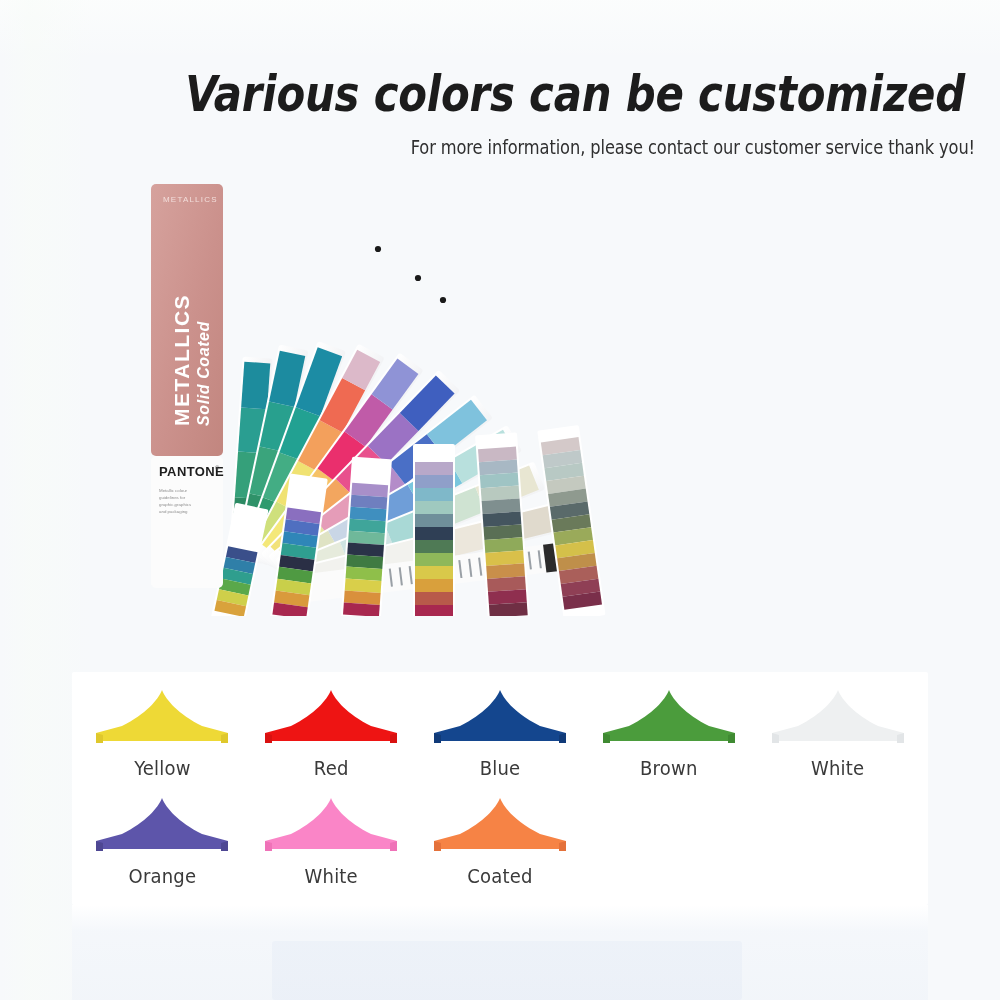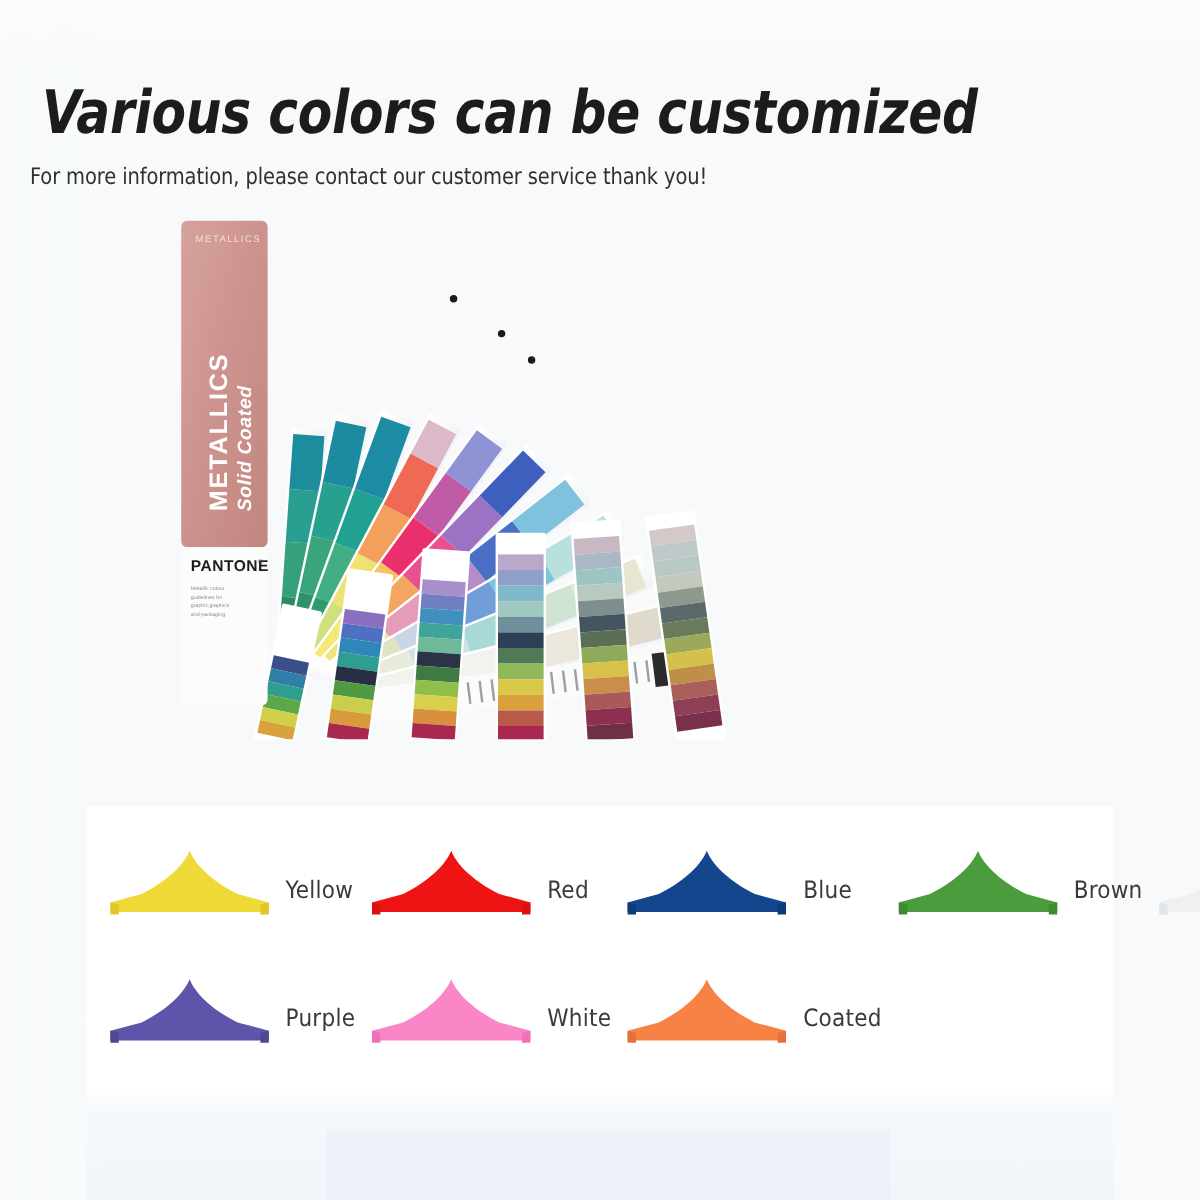--- a/index.html
+++ b/index.html
@@ -25,21 +25,21 @@
       linear-gradient(90deg, rgba(250,252,250,0) 0%, rgba(248,252,248,0.55) 3%, rgba(252,253,252,0) 9%),
       linear-gradient(180deg, rgba(253,254,253,0.7) 0%, rgba(255,255,255,0) 6%);
   }
 
   
   .header {
     position: absolute;
     top: 66px;
     left: 0;
     width: 1000px;
-    text-align: left;
+    text-align: right;
   }
 
   .headline {
     font-family: "DejaVu Sans Condensed", "Liberation Sans Narrow", "Liberation Sans", sans-serif;
     font-size: 50px;
     font-weight: 700;
     font-style: italic;
     letter-spacing: -0.2px;
     color: #1c1c1c;
     line-height: 1.12;
@@ -84,21 +84,21 @@
     position: absolute;
     inset: 0;
     display: grid;
     grid-template-columns: repeat(5, 1fr);
     grid-template-rows: repeat(2, 1fr);
     padding: 10px 6px 8px 6px;
   }
 
   .swatch {
     display: flex;
-    flex-direction: row;
+    flex-direction: column;
     align-items: center;
     justify-content: flex-start;
     padding-top: 4px;
   }
 
   .canopy {
     display: block;
     width: 160px;
     height: 66px;
   }
@@ -445,21 +445,21 @@
       </svg>
       <span class="swatch-label">White</span>
     </div>
 
     <div class="swatch">
       <svg class="canopy" viewBox="0 0 160 66">
         <path d="M80 4 C 84 14, 96 28, 120 40 L 146 47 L 146 55 L 14 55 L 14 47 L 40 40 C 64 28, 76 14, 80 4 Z" fill="#5d55aa"></path>
         <path d="M14 47 L 14 57 L 21 57 L 21 49 Z" fill="#4e4793"></path>
         <path d="M146 47 L 146 57 L 139 57 L 139 49 Z" fill="#4e4793"></path>
       </svg>
-      <span class="swatch-label">Purple</span>
+      <span class="swatch-label">Orange</span>
     </div>
 
     <div class="swatch">
       <svg class="canopy" viewBox="0 0 160 66">
         <path d="M80 4 C 84 14, 96 28, 120 40 L 146 47 L 146 55 L 14 55 L 14 47 L 40 40 C 64 28, 76 14, 80 4 Z" fill="#fa85c7"></path>
         <path d="M14 47 L 14 57 L 21 57 L 21 49 Z" fill="#ef72b8"></path>
         <path d="M146 47 L 146 57 L 139 57 L 139 49 Z" fill="#ef72b8"></path>
       </svg>
       <span class="swatch-label">White</span>
     </div>

